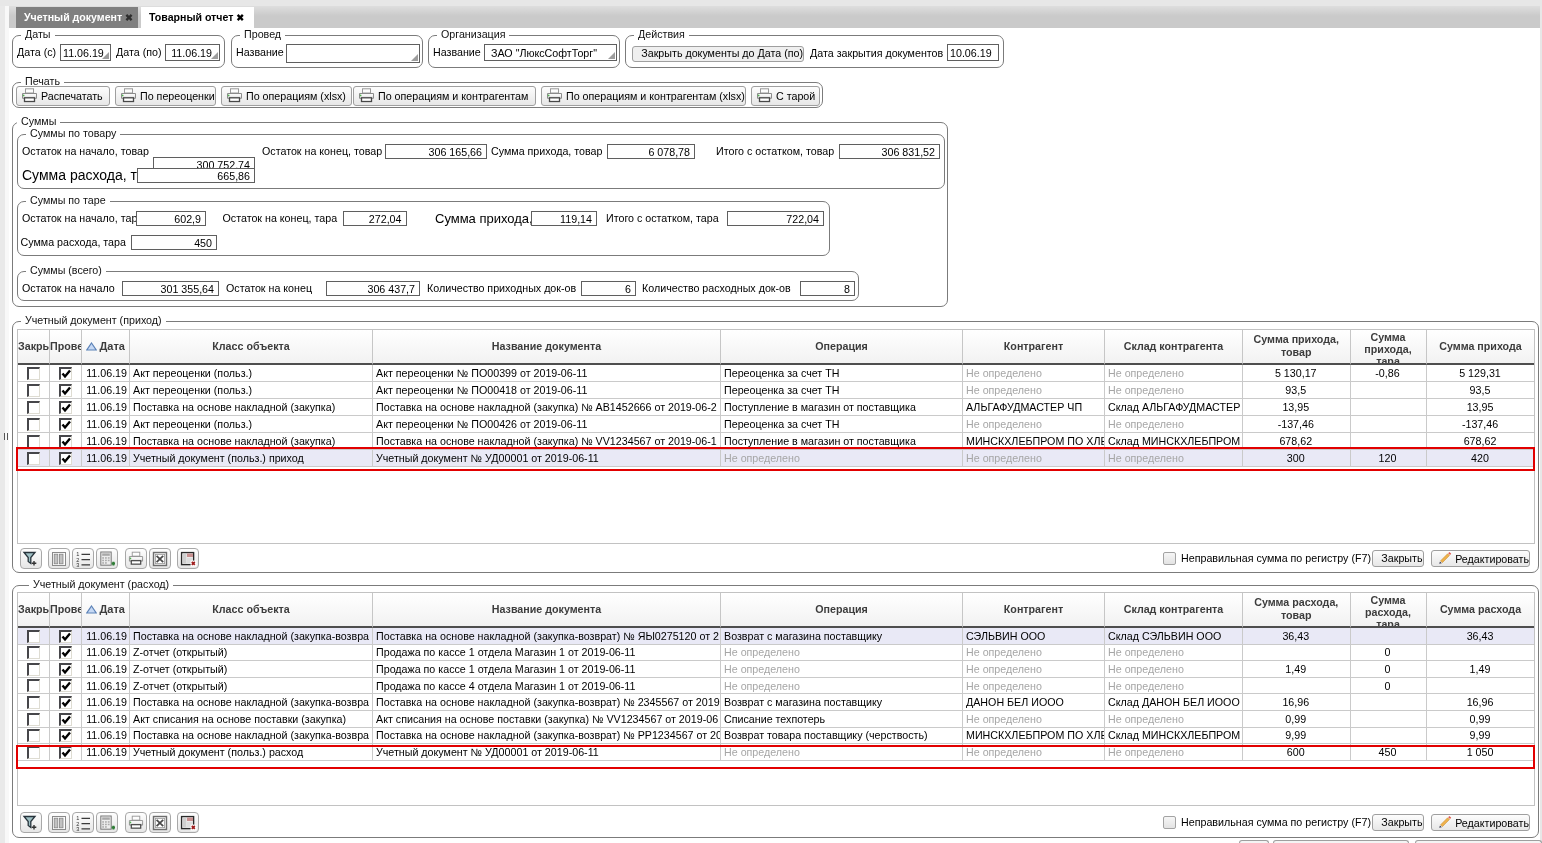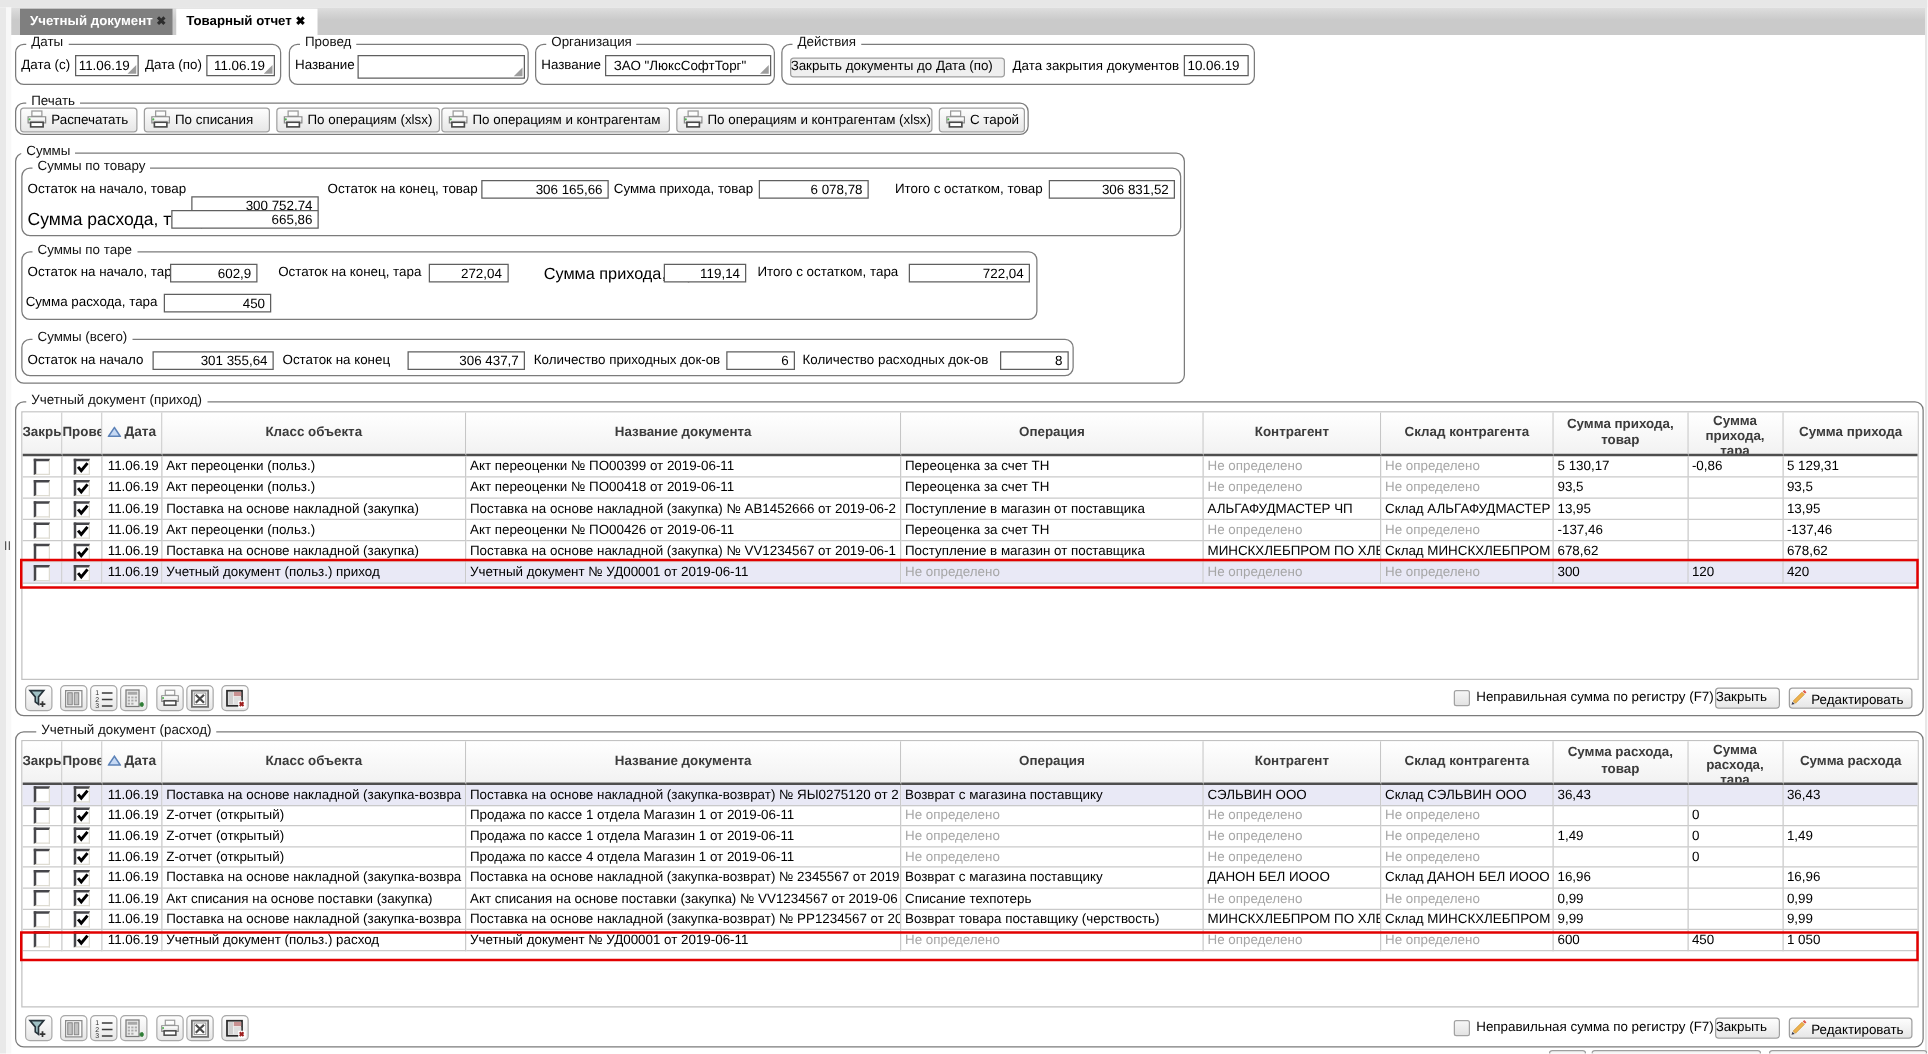--- a/index.html
+++ b/index.html
@@ -4,31 +4,31 @@
 html,body{width:1542px;height:843px;overflow:hidden}
 body{font-family:"Liberation Sans",sans-serif;background:#fff;position:relative}
 .abs{position:absolute}
 .fs{position:absolute;border:1.5px solid #7b7b7b;border-radius:7px}
 .lg{position:absolute;top:-8px;background:#fff;padding:0 4px;font-size:10.7px;line-height:13px;white-space:nowrap;color:#111}
 .lbl{position:absolute;font-size:10.7px;white-space:nowrap;color:#000;line-height:13px}
 .inp{position:absolute;border:1px solid #5f5f5f;background:#fff;font-size:10.7px;color:#000;white-space:nowrap;overflow:hidden}
 .inp.num{text-align:right;padding:1px 4px 0 2px}
 .inp.date{text-align:right;padding:1px 7px 0 2px}
 .tri{position:absolute;right:1px;bottom:1px;width:0;height:0;border-left:7px solid transparent;border-bottom:7px solid #9d9d9d}
-.btn{position:absolute;border:1px solid #9f9f9f;border-radius:3px;background:linear-gradient(#fdfdfd,#e7e7e7);font-size:10.7px;color:#000;text-align:left;white-space:nowrap;overflow:hidden}
+.btn{position:absolute;border:1px solid #9f9f9f;border-radius:3px;background:linear-gradient(#fdfdfd,#e7e7e7);font-size:10.7px;color:#000;text-align:right;white-space:nowrap;overflow:hidden}
 .pbtn{display:flex;align-items:center;padding-left:4px;text-align:left}
 .pbtn svg{flex:0 0 auto;margin-right:3px}
 .tbtn{position:absolute;width:22px;height:21px;border:1px solid #a8a8a8;border-radius:4px;background:linear-gradient(#fefefe,#e6e6e6);display:flex;align-items:center;justify-content:center}
 .tblwrap{position:absolute;border:1px solid #c2c2c2;background:#fff;overflow:hidden}
 table.grid{border-collapse:separate;border-spacing:0;table-layout:fixed;width:100%}
 table.grid th{font-size:10.7px;font-weight:bold;color:#3c3c3c;border-right:1px solid #c6c6c6;border-bottom:2px solid #4e4e4e;background:linear-gradient(#ffffff,#f2f2f2);text-align:center;vertical-align:middle;overflow:hidden;white-space:nowrap;padding:0;height:33.5px}
 .thc{max-height:31px;overflow:hidden;line-height:13px}
 .thtall{height:33.5px;overflow:hidden;line-height:12.4px;padding-top:1px}
 table.grid td{font-size:10.7px;color:#000;border-right:1px solid #cacaca;border-bottom:1px solid #cacaca;overflow:hidden;white-space:nowrap;padding:0 3px;vertical-align:middle}
-table.grid td.n{text-align:left;padding-right:4px}
+table.grid td.n{text-align:center;padding-right:4px}
 table.grid td.d{text-align:right;padding-right:2px}
 table.grid td.cc{padding:0;text-align:center}
 table.grid tr.hl td{background:#e9e9f6}
 .gray{color:#a6a6a6}
 .cb{display:inline-block;width:13px;height:13px;background:#fff;border-top:2px solid #46464a;border-left:2px solid #46464a;border-right:1px solid #dedcd2;border-bottom:1px solid #dedcd2;vertical-align:middle;position:relative}
 .cb svg{position:absolute;left:0px;top:0px}
 .redbox{position:absolute;border:2.5px solid #e20000;pointer-events:none}
 </style></head><body>
 <div class="abs" style="left:0;top:0;width:1542px;height:6px;background:#e7e7e7"></div>
 <div class="abs" style="left:1540px;top:0;width:2px;height:843px;background:#e7e7e7"></div>
@@ -74,21 +74,21 @@
     <span>Распечатать</span>
   </div>
 <div class="btn pbtn" style="left:115px;top:86px;width:101px;height:19.5px">
     <svg width="17" height="15" viewBox="0 0 17 15">
       <rect x="4.5" y="0.8" width="8" height="4.2" fill="#fdfdfd" stroke="#9a9a9a"></rect>
       <path d="M1.5 5.5 h14 v4.8 h-14 z" fill="#e9e9e9" stroke="#8b8b8b"></path>
       <path d="M2 6 h13 v1.8 h-13 z" fill="#f9f9f9" stroke="none"></path>
       <rect x="3.5" y="9.8" width="10" height="3.7" fill="#fff" stroke="#484848" stroke-width="1.3"></rect>
       <circle cx="2.6" cy="7.4" r="0.9" fill="#51b151"></circle>
     </svg>
-    <span>По списания</span>
+    <span>По переоценки</span>
   </div>
 <div class="btn pbtn" style="left:221px;top:86px;width:131px;height:19.5px">
     <svg width="17" height="15" viewBox="0 0 17 15">
       <rect x="4.5" y="0.8" width="8" height="4.2" fill="#fdfdfd" stroke="#9a9a9a"></rect>
       <path d="M1.5 5.5 h14 v4.8 h-14 z" fill="#e9e9e9" stroke="#8b8b8b"></path>
       <path d="M2 6 h13 v1.8 h-13 z" fill="#f9f9f9" stroke="none"></path>
       <rect x="3.5" y="9.8" width="10" height="3.7" fill="#fff" stroke="#484848" stroke-width="1.3"></rect>
       <circle cx="2.6" cy="7.4" r="0.9" fill="#51b151"></circle>
     </svg>
     <span>По операциям (xlsx)</span>

